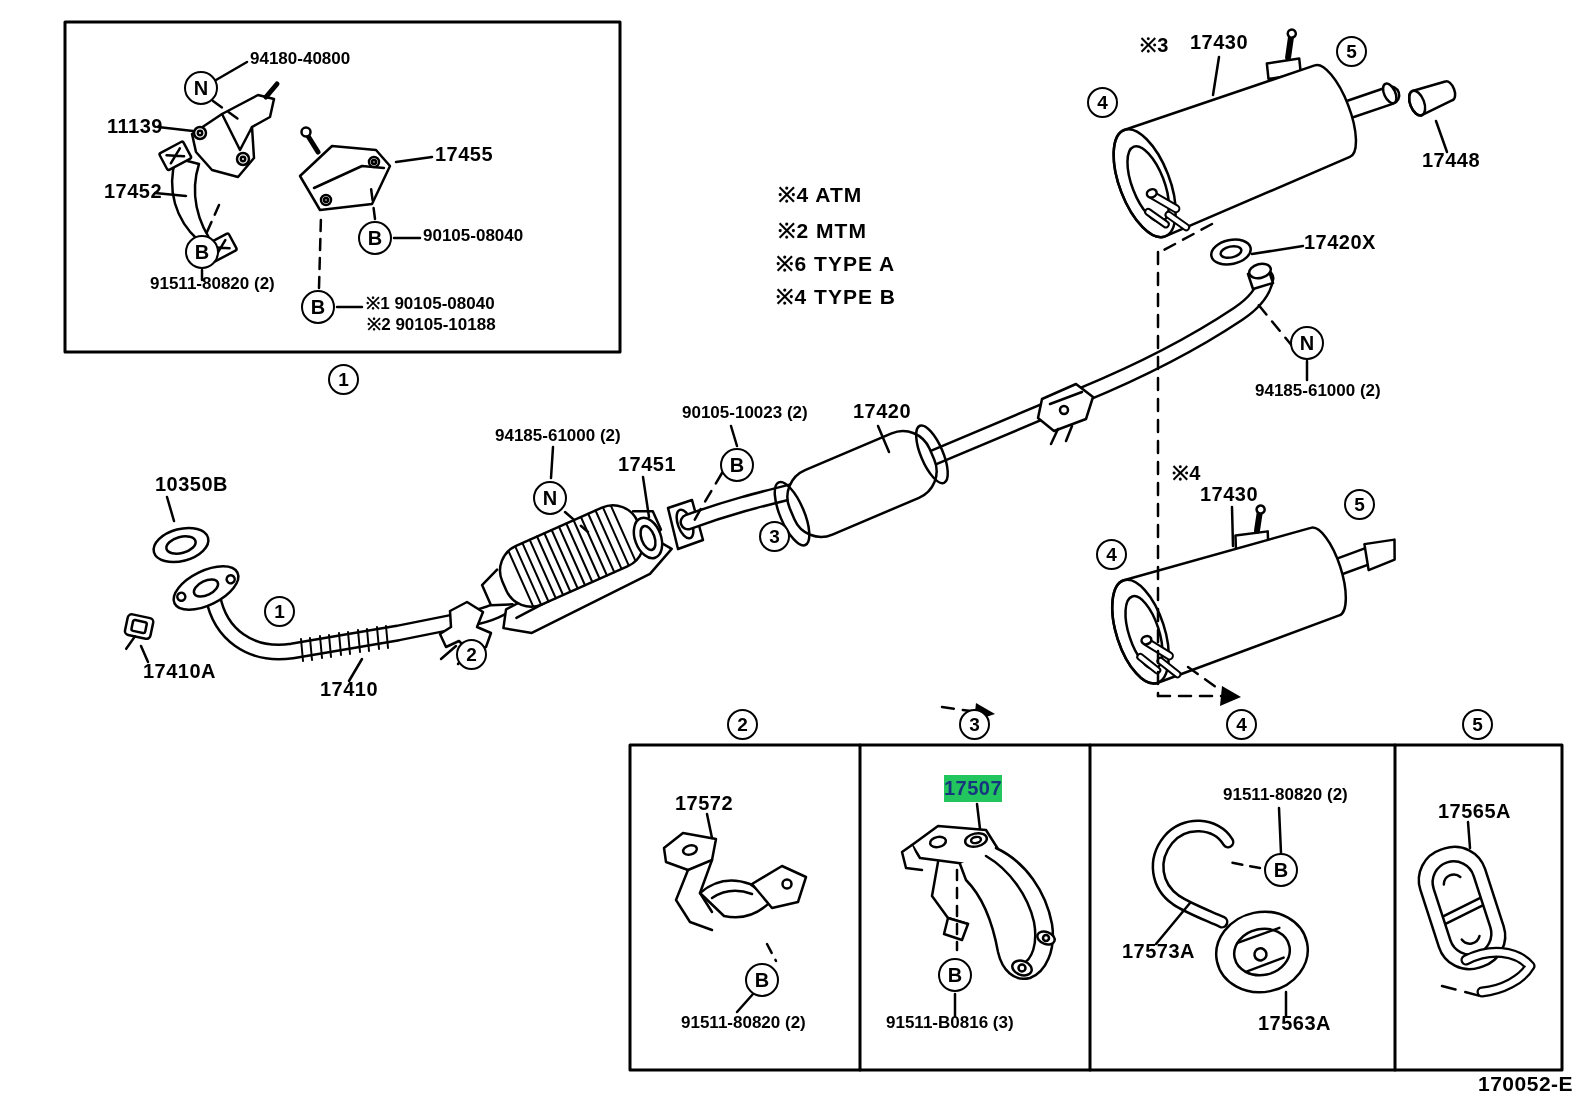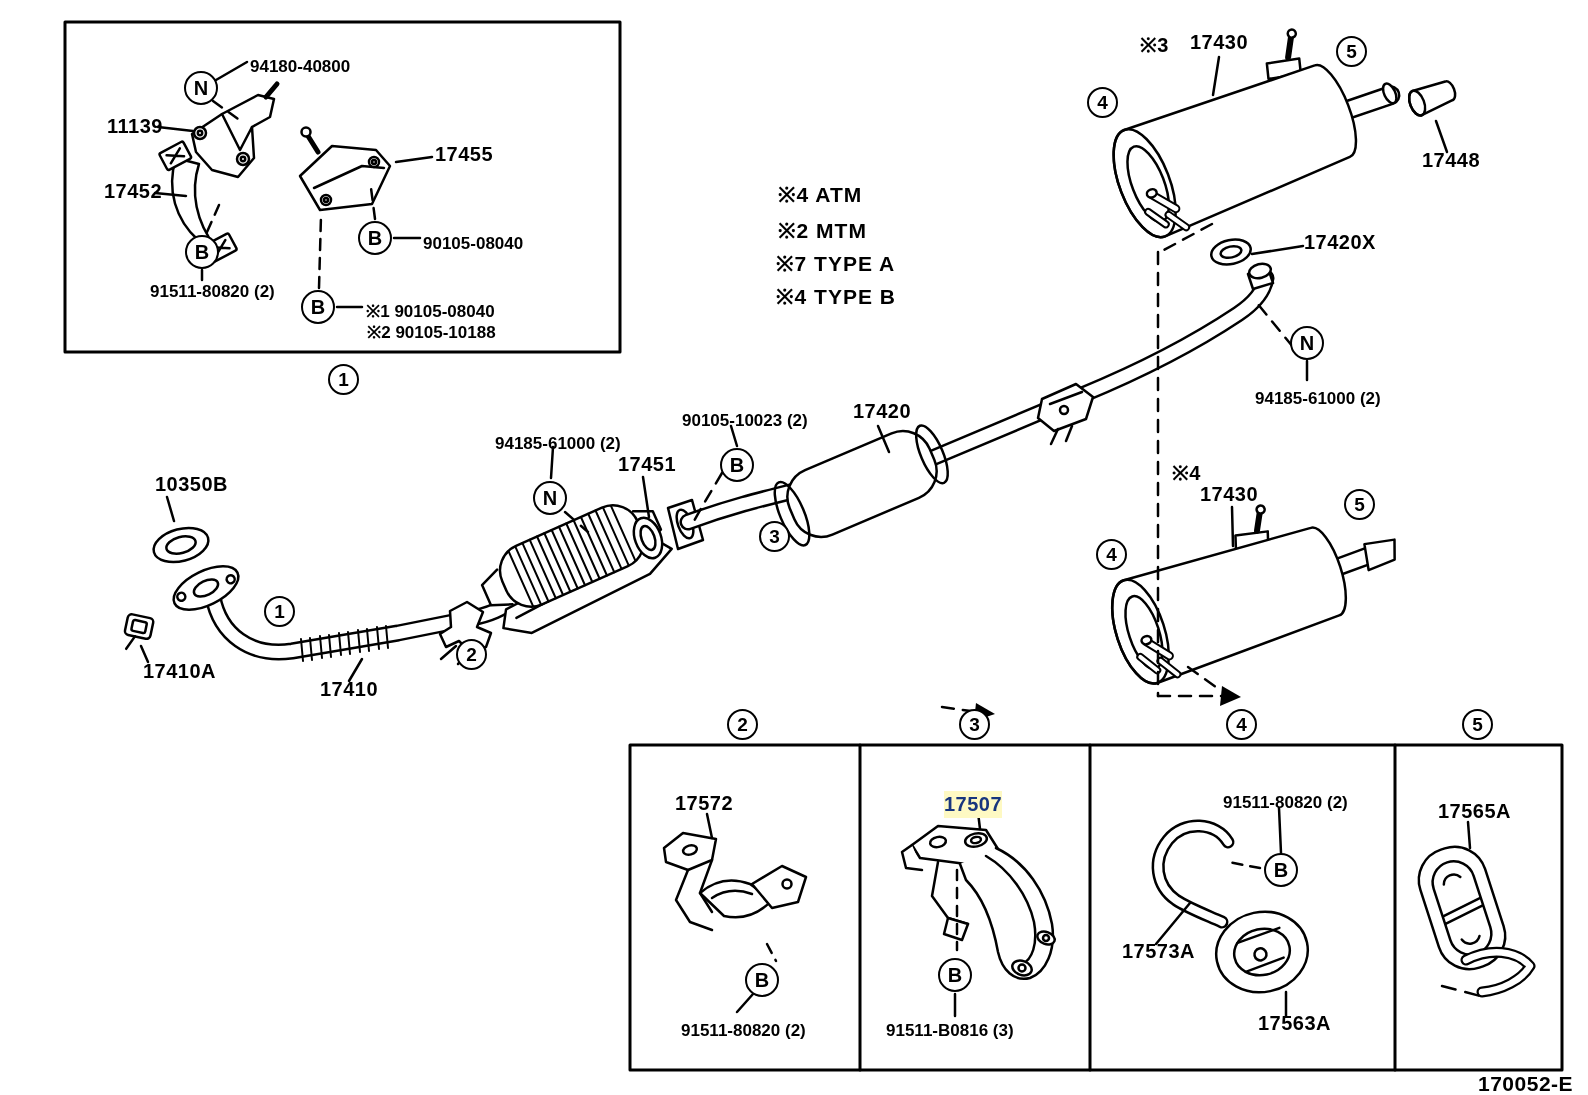--- a/index.html
+++ b/index.html
@@ -1,30 +1,30 @@
 <!DOCTYPE html>
 <html><head>
 <meta charset="utf-8">
 <style>
   html,body{margin:0;padding:0;background:#fff;}
   .canvas{position:relative;width:1588px;height:1095px;background:#FFFFFF;overflow:hidden;
           font-family:"Liberation Sans",sans-serif;color:#000;}
   svg.art{position:absolute;left:0;top:0;width:1588px;height:1095px;}
   .lbl{position:absolute;white-space:nowrap;color:#000;}
-  .pn{font:700 17px "Liberation Sans",sans-serif;margin-top:8px;}
+  .pn{font:700 17px "Liberation Sans",sans-serif;}
   .pn5{font:700 20px "Liberation Sans",sans-serif;letter-spacing:.5px;}
   .legend{font:700 21px "Liberation Sans",sans-serif;letter-spacing:1px;}
   .code{font:700 21px "Liberation Sans",sans-serif;letter-spacing:.5px;}
   .circ{position:absolute;border:2.5px solid #000;border-radius:50%;background:#fff;
         display:flex;align-items:center;justify-content:center;
         font:700 19px "Liberation Sans",sans-serif;box-sizing:border-box;}
   .circL{width:34px;height:34px;font-size:20px;}
   .circN{width:31px;height:31px;}
-  .hl{position:absolute;left:944px;top:791px;width:58px;height:27px;
-      background:#fef9c3;color:#17357E;display:flex;align-items:center;justify-content:center;
+  .hl{position:absolute;left:944px;top:775px;width:58px;height:27px;
+      background:#22c55e;color:#17357E;display:flex;align-items:center;justify-content:center;
       font:700 20px "Liberation Sans",sans-serif;letter-spacing:.5px;}
 </style>
 </head>
 <body>
 
 <div class="canvas">
 
 <svg class="art" viewBox="0 0 1588 1095" fill="none" stroke="#000" stroke-width="2.5" stroke-linecap="round" stroke-linejoin="round">
 
   <g>
@@ -366,21 +366,21 @@
 <div class="lbl pn5" style="left:107px;top:115px">11139</div>
 <div class="lbl pn5" style="left:104px;top:180px">17452</div>
 <div class="lbl pn5" style="left:435px;top:143px">17455</div>
 <div class="lbl pn" style="left:423px;top:226px">90105-08040</div>
 <div class="lbl pn" style="left:150px;top:274px">91511-80820 (2)</div>
 <div class="lbl pn" style="left:366px;top:291px">※1 90105-08040</div>
 <div class="lbl pn" style="left:367px;top:312px">※2 90105-10188</div>
 
 <div class="lbl legend" style="left:778px;top:180px">※4 ATM</div>
 <div class="lbl legend" style="left:778px;top:216px">※2 MTM</div>
-<div class="lbl legend" style="left:776px;top:249px">※7 TYPE A</div>
+<div class="lbl legend" style="left:776px;top:249px">※6 TYPE A</div>
 <div class="lbl legend" style="left:776px;top:282px">※4 TYPE B</div>
 
 <div class="lbl pn5" style="left:1140px;top:31px">※3</div>
 <div class="lbl pn5" style="left:1190px;top:31px">17430</div>
 <div class="lbl pn5" style="left:1422px;top:149px">17448</div>
 <div class="lbl pn5" style="left:1304px;top:231px">17420X</div>
 <div class="lbl pn" style="left:1255px;top:381px">94185-61000 (2)</div>
 
 <div class="lbl pn" style="left:682px;top:403px">90105-10023 (2)</div>
 <div class="lbl pn5" style="left:853px;top:400px">17420</div>

